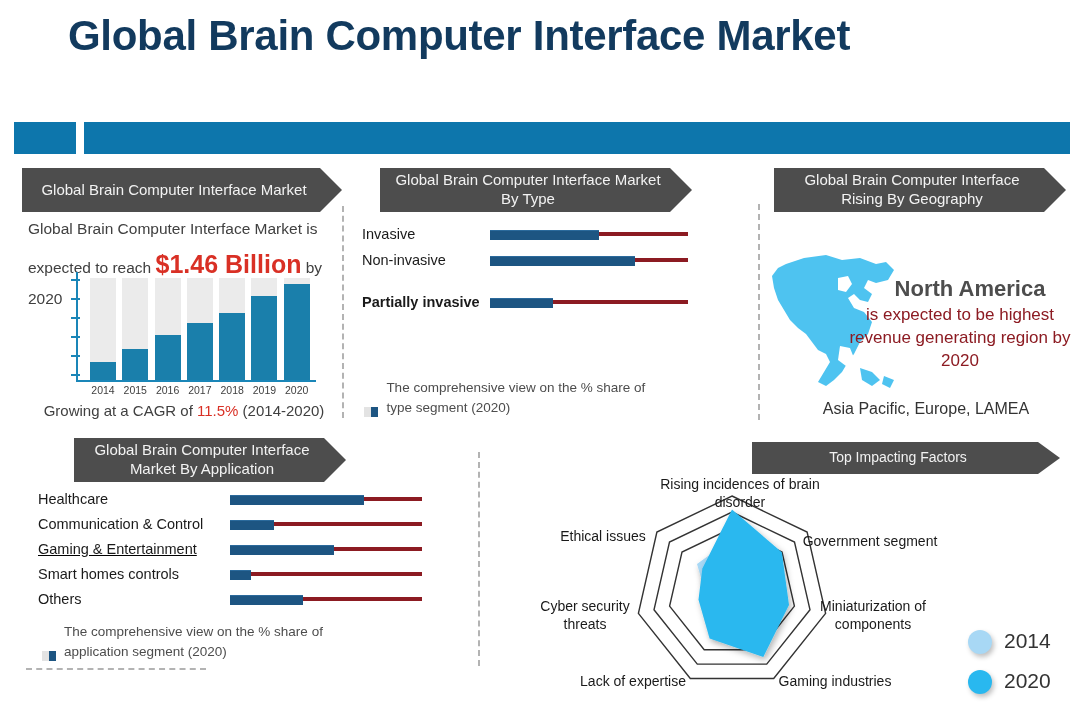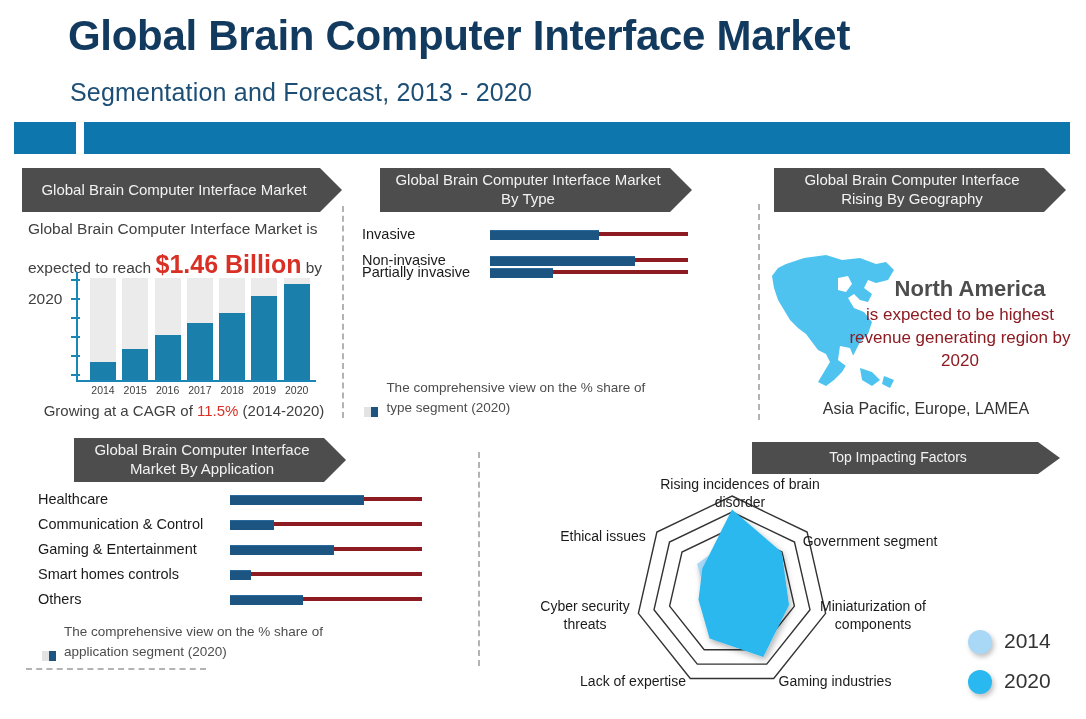--- a/index.html
+++ b/index.html
@@ -100,21 +100,20 @@
   
   .vdash{position:absolute;width:0;border-left:2px dashed #b3b3b3;}
   .hdash{position:absolute;height:0;border-top:2px dashed #b3b3b3;}
 </style>
 </head>
 <body>
 
 <div class="stage">
 
   <div id="main-title">Global Brain Computer Interface Market</div>
-  <div id="sub-title">Segmentation and Forecast, 2013 - 2020</div>
   <div id="banner-left"></div>
   <div id="banner-right"></div>
 
   <div class="ribbon" id="p1-ribbon">Global Brain Computer Interface Market</div>
 
   <div id="p1-lead">
     <span>Global Brain Computer Interface Market is expected to reach </span><span class="hl">$1.46 Billion</span><span> by 2020</span>
   </div>
 
   <div id="barchart">
@@ -173,21 +172,21 @@
         <div class="sbar-track" style="width: 198px; margin-left: 6px;">
           <div class="sbar-fill" style="width: 108.9px;"></div>
         </div>
       </div>
       <div class="sbar-row" style="left: 362px; top: 252px; width: 326px;">
         <div class="sbar-label" style="width: 122px;">Non-invasive</div>
         <div class="sbar-track" style="width: 198px; margin-left: 6px;">
           <div class="sbar-fill" style="width: 144.54px;"></div>
         </div>
       </div>
-      <div class="sbar-row" style="left: 362px; top: 264px; width: 326px;">
+      <div class="sbar-row" style="left: 362px; top: 294px; width: 326px; font-weight: bold;">
         <div class="sbar-label" style="width: 122px;">Partially invasive</div>
         <div class="sbar-track" style="width: 198px; margin-left: 6px;">
           <div class="sbar-fill" style="width: 63.36px;"></div>
         </div>
       </div>
     </div>
 
   <div class="leg-sq-wrap" style="left:364px;top:378px;width:300px;">
     <span class="leg-sq-a"></span>
     <span class="leg-sq-b"></span>
@@ -221,21 +220,21 @@
         <div class="sbar-track" style="width: 192px; margin-left: 6px;">
           <div class="sbar-fill" style="width: 134.4px;"></div>
         </div>
       </div>
       <div class="sbar-row" style="left: 38px; top: 516px; width: 384px;">
         <div class="sbar-label" style="width: 186px;">Communication &amp; Control</div>
         <div class="sbar-track" style="width: 192px; margin-left: 6px;">
           <div class="sbar-fill" style="width: 44.16px;"></div>
         </div>
       </div>
-      <div class="sbar-row" style="left: 38px; top: 541px; width: 384px;">
+      <div class="sbar-row" style="left: 38px; top: 541px; width: 384px; text-decoration: underline;">
         <div class="sbar-label" style="width: 186px;">Gaming &amp; Entertainment</div>
         <div class="sbar-track" style="width: 192px; margin-left: 6px;">
           <div class="sbar-fill" style="width: 103.68px;"></div>
         </div>
       </div>
       <div class="sbar-row" style="left: 38px; top: 566px; width: 384px;">
         <div class="sbar-label" style="width: 186px;">Smart homes controls</div>
         <div class="sbar-track" style="width: 192px; margin-left: 6px;">
           <div class="sbar-fill" style="width: 21.12px;"></div>
         </div>

